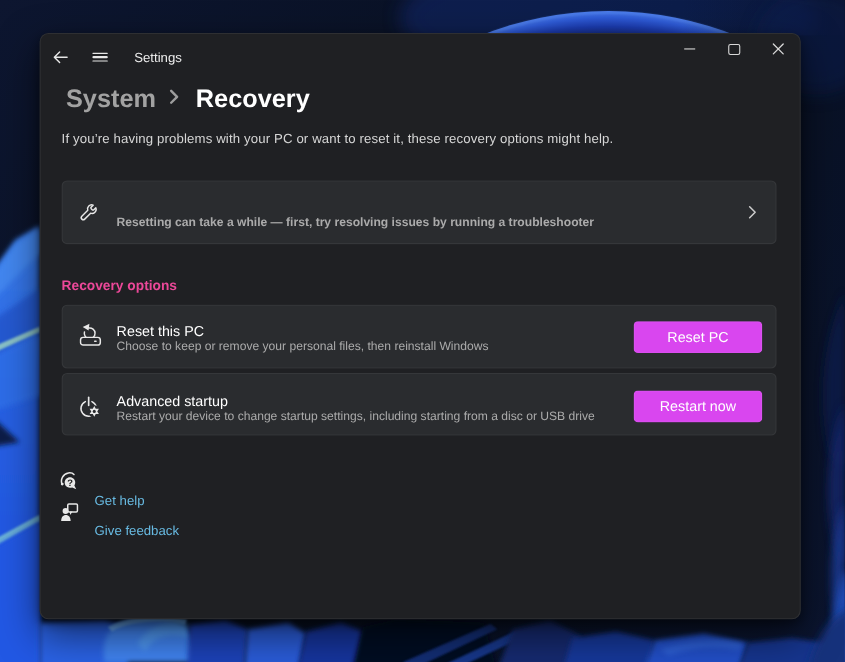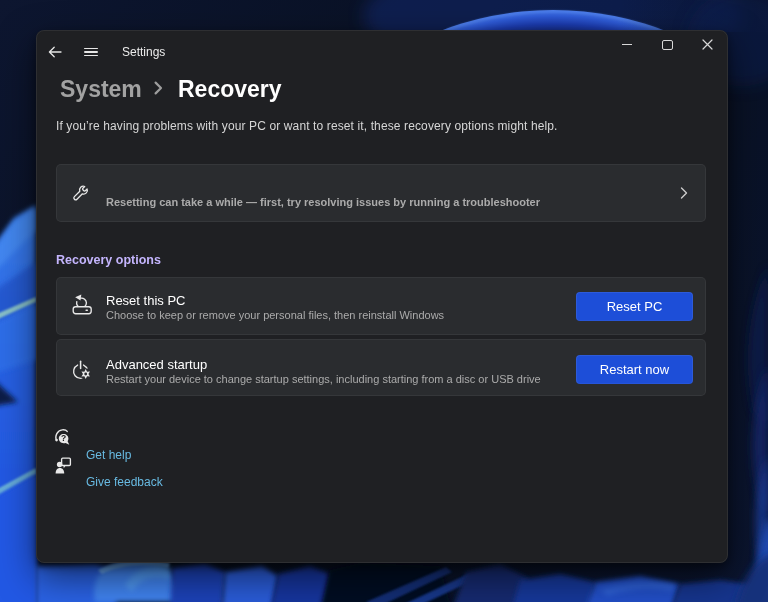--- a/index.html
+++ b/index.html
@@ -8,21 +8,21 @@
   #wall{position:absolute;left:0;top:0;width:768px;height:602px;}
   #win{position:absolute;left:36px;top:30px;width:692px;height:533px;
        background:#1f2023;border-radius:8px;
        box-shadow:0 14px 36px rgba(0,0,0,.55),0 4px 10px rgba(0,0,0,.4);
        outline:1px solid rgba(255,255,255,0.07);outline-offset:-1px;transform:translateZ(0);}
   .abs{position:absolute;}
   .card{position:absolute;left:20px;width:650px;background:#2a2c2f;
         border:1px solid rgba(255,255,255,0.055);border-radius:5px;box-sizing:border-box;}
   .ttl{font-size:13px;color:#ffffff;white-space:nowrap;}
   .sub{font-size:11px;color:#ababab;white-space:nowrap;}
-  .btn{position:absolute;left:540px;width:117px;height:29px;background:#1d4ed8;
+  .btn{position:absolute;left:540px;width:117px;height:29px;background:#d946ef;
        border:1px solid rgba(255,255,255,0.075);border-bottom-color:rgba(255,255,255,0.045);
        border-radius:4px;box-sizing:border-box;color:#ffffff;font-size:13px;
        display:flex;align-items:center;justify-content:center;}
   .lnk{color:#68bae2;font-size:12px;white-space:nowrap;margin-top:16px;}
 </style>
 </head>
 <body>
 <svg id="wall" viewBox="0 0 768 602" preserveAspectRatio="none">
   <defs>
     <clipPath id="strip">
@@ -133,21 +133,21 @@
 
   <div class="card" style="top:134px;height:58px;"></div>
   <svg class="abs" style="left:35px;top:153px;" width="19" height="19" viewBox="0 0 19 19">
     <path d="M3.4 13.6 L8.8 8.2 C8.3 6.9 8.6 5.4 9.7 4.3 C10.8 3.2 12.4 2.9 13.7 3.5 L11.9 5.3 C11.5 5.7 11.5 6.4 11.9 6.8 L12.8 7.7 C13.2 8.1 13.9 8.1 14.3 7.7 L16.1 5.9 C16.7 7.2 16.4 8.8 15.3 9.9 C14.2 11 12.7 11.3 11.4 10.8 L6 16.2 C5.3 16.9 4.1 16.9 3.4 16.2 C2.7 15.5 2.7 14.3 3.4 13.6 Z" stroke="#e8e8e8" stroke-width="1.3" fill="none" stroke-linejoin="round"></path>
   </svg>
   <div class="abs sub" style="left:70px;top:166px;font-weight:bold;">Resetting can take a while — first, try resolving issues by running a troubleshooter</div>
   <svg class="abs" style="left:644px;top:157px;" width="8" height="12" viewBox="0 0 8 12">
     <path d="M1.5 1 L6.5 6 L1.5 11" stroke="#cccccc" stroke-width="1.4" fill="none" stroke-linecap="round" stroke-linejoin="round"></path>
   </svg>
 
-  <div class="abs" style="left:20px;top:223px;font-size:12.5px;font-weight:700;color:#c4b5fd;text-align:center;">Recovery options</div>
+  <div class="abs" style="left:20px;top:223px;font-size:12.5px;font-weight:700;color:#ec4899;text-align:center;">Recovery options</div>
 
   <div class="card" style="top:247px;height:58px;"></div>
   <svg class="abs" style="left:35.5px;top:262px;" width="21" height="23" viewBox="0 0 21 23">
     <path d="M8.65 6.17 A 4.9 4.9 0 1 1 4.77 9.73" stroke="#e8e8e8" stroke-width="1.35" fill="none" stroke-linecap="round"></path>
     <path d="M3.2 5.2 L9.3 2.4 L8.5 8.5 Z" fill="#e8e8e8"></path>
     <rect x="1.2" y="14.7" width="18" height="7" rx="2.4" fill="#2a2c2f" stroke="#e8e8e8" stroke-width="1.35"></rect>
     <rect x="13.4" y="17.6" width="2.6" height="1.3" rx="0.6" fill="#e8e8e8"></rect>
   </svg>
   <div class="abs ttl" style="left:70px;top:263px;">Reset this PC</div>
   <div class="abs sub" style="left:70px;top:279px;">Choose to keep or remove your personal files, then reinstall Windows</div>

